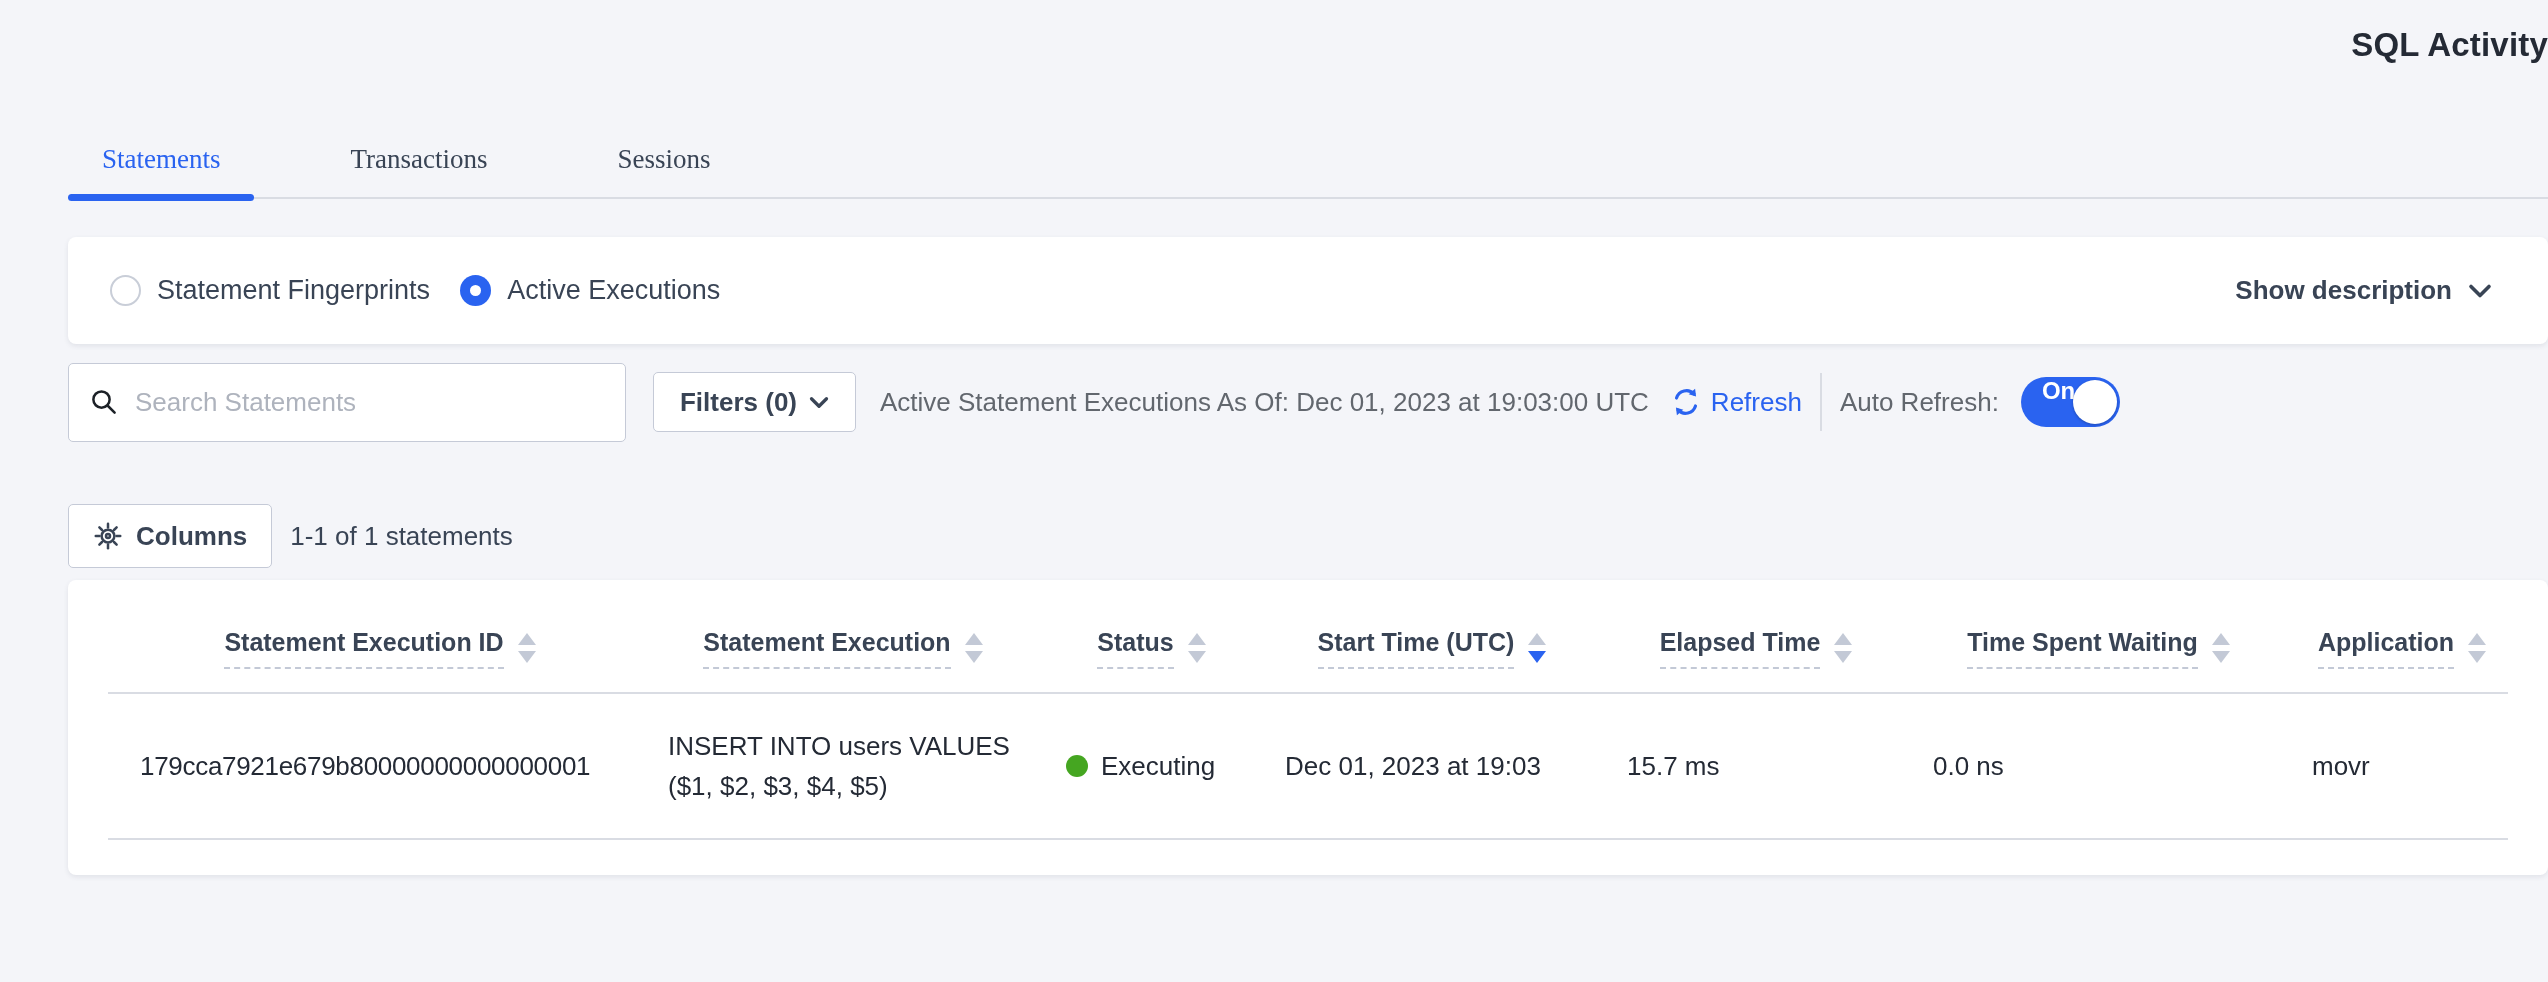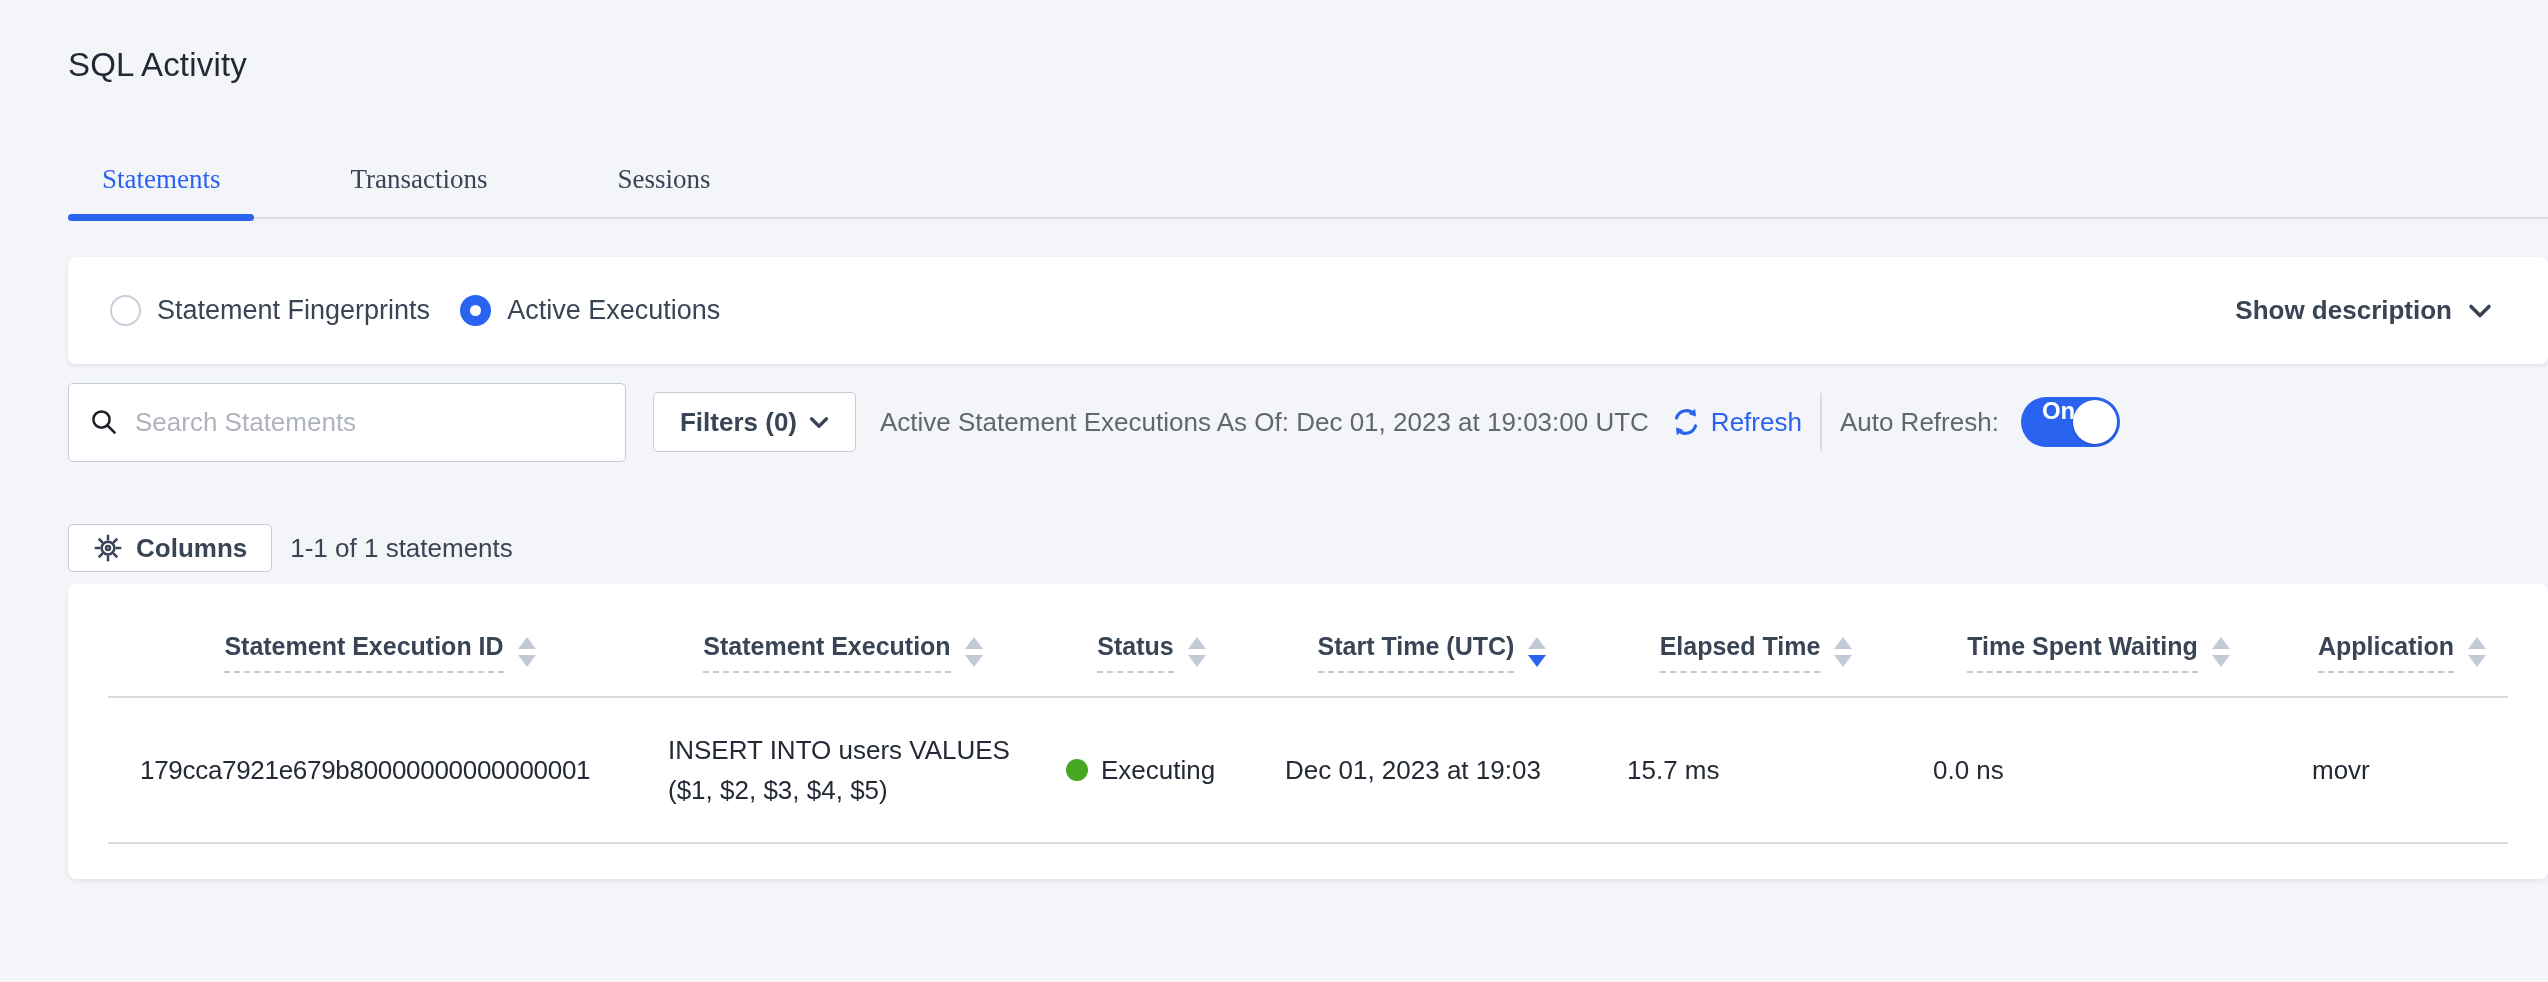--- a/index.html
+++ b/index.html
@@ -7,23 +7,24 @@
   body {
     background:#f4f5f9;
     font-family:"Liberation Sans","DejaVu Sans",sans-serif;
     color:#242a35;
     overflow:hidden;
   }
   .content { margin-left:68px; }
 
   
   .page-title {
-    padding-top:46px;
-    font-size:33px; font-weight:400; color:#242a35;
+    padding-top:26px;
+    font-size:33px; font-weight:700; color:#242a35;
     letter-spacing:0.2px;
+    text-align:right;
   }
 
   
   .tabs {
     margin-top:80px;
     display:flex; gap:62px;
     border-bottom:2px solid #d9dce3;
     position:relative;
     font-family:Liberation Serif, serif;
   }
@@ -103,21 +104,21 @@
     font-size:24px; font-weight:700; color:#fff;
   }
   .toggle-knob {
     position:absolute; right:3px; top:3px; width:44px; height:44px;
     border-radius:50%; background:#fff; box-shadow:0 1px 3px rgba(0,0,0,0.25);
   }
 
   
   .columns-row { margin-top:62px; display:flex; align-items:center; }
   .columns-btn {
-    height:48px; padding:16px 24px; background:#fff;
+    height:64px; padding:16px 24px; background:#fff;
     border:1px solid #c5cad7; border-radius:5px;
     display:flex; align-items:center; gap:13px;
     font-size:26px; font-weight:700; color:#394455; cursor:pointer;
   }
   .results-count { margin-left:18px; font-size:26px; color:#394455; }
 
   
   .table-card { margin-top:12px; height:295px; padding:24px 40px 0; overflow:hidden; }
   .tgrid {
     display:grid;

